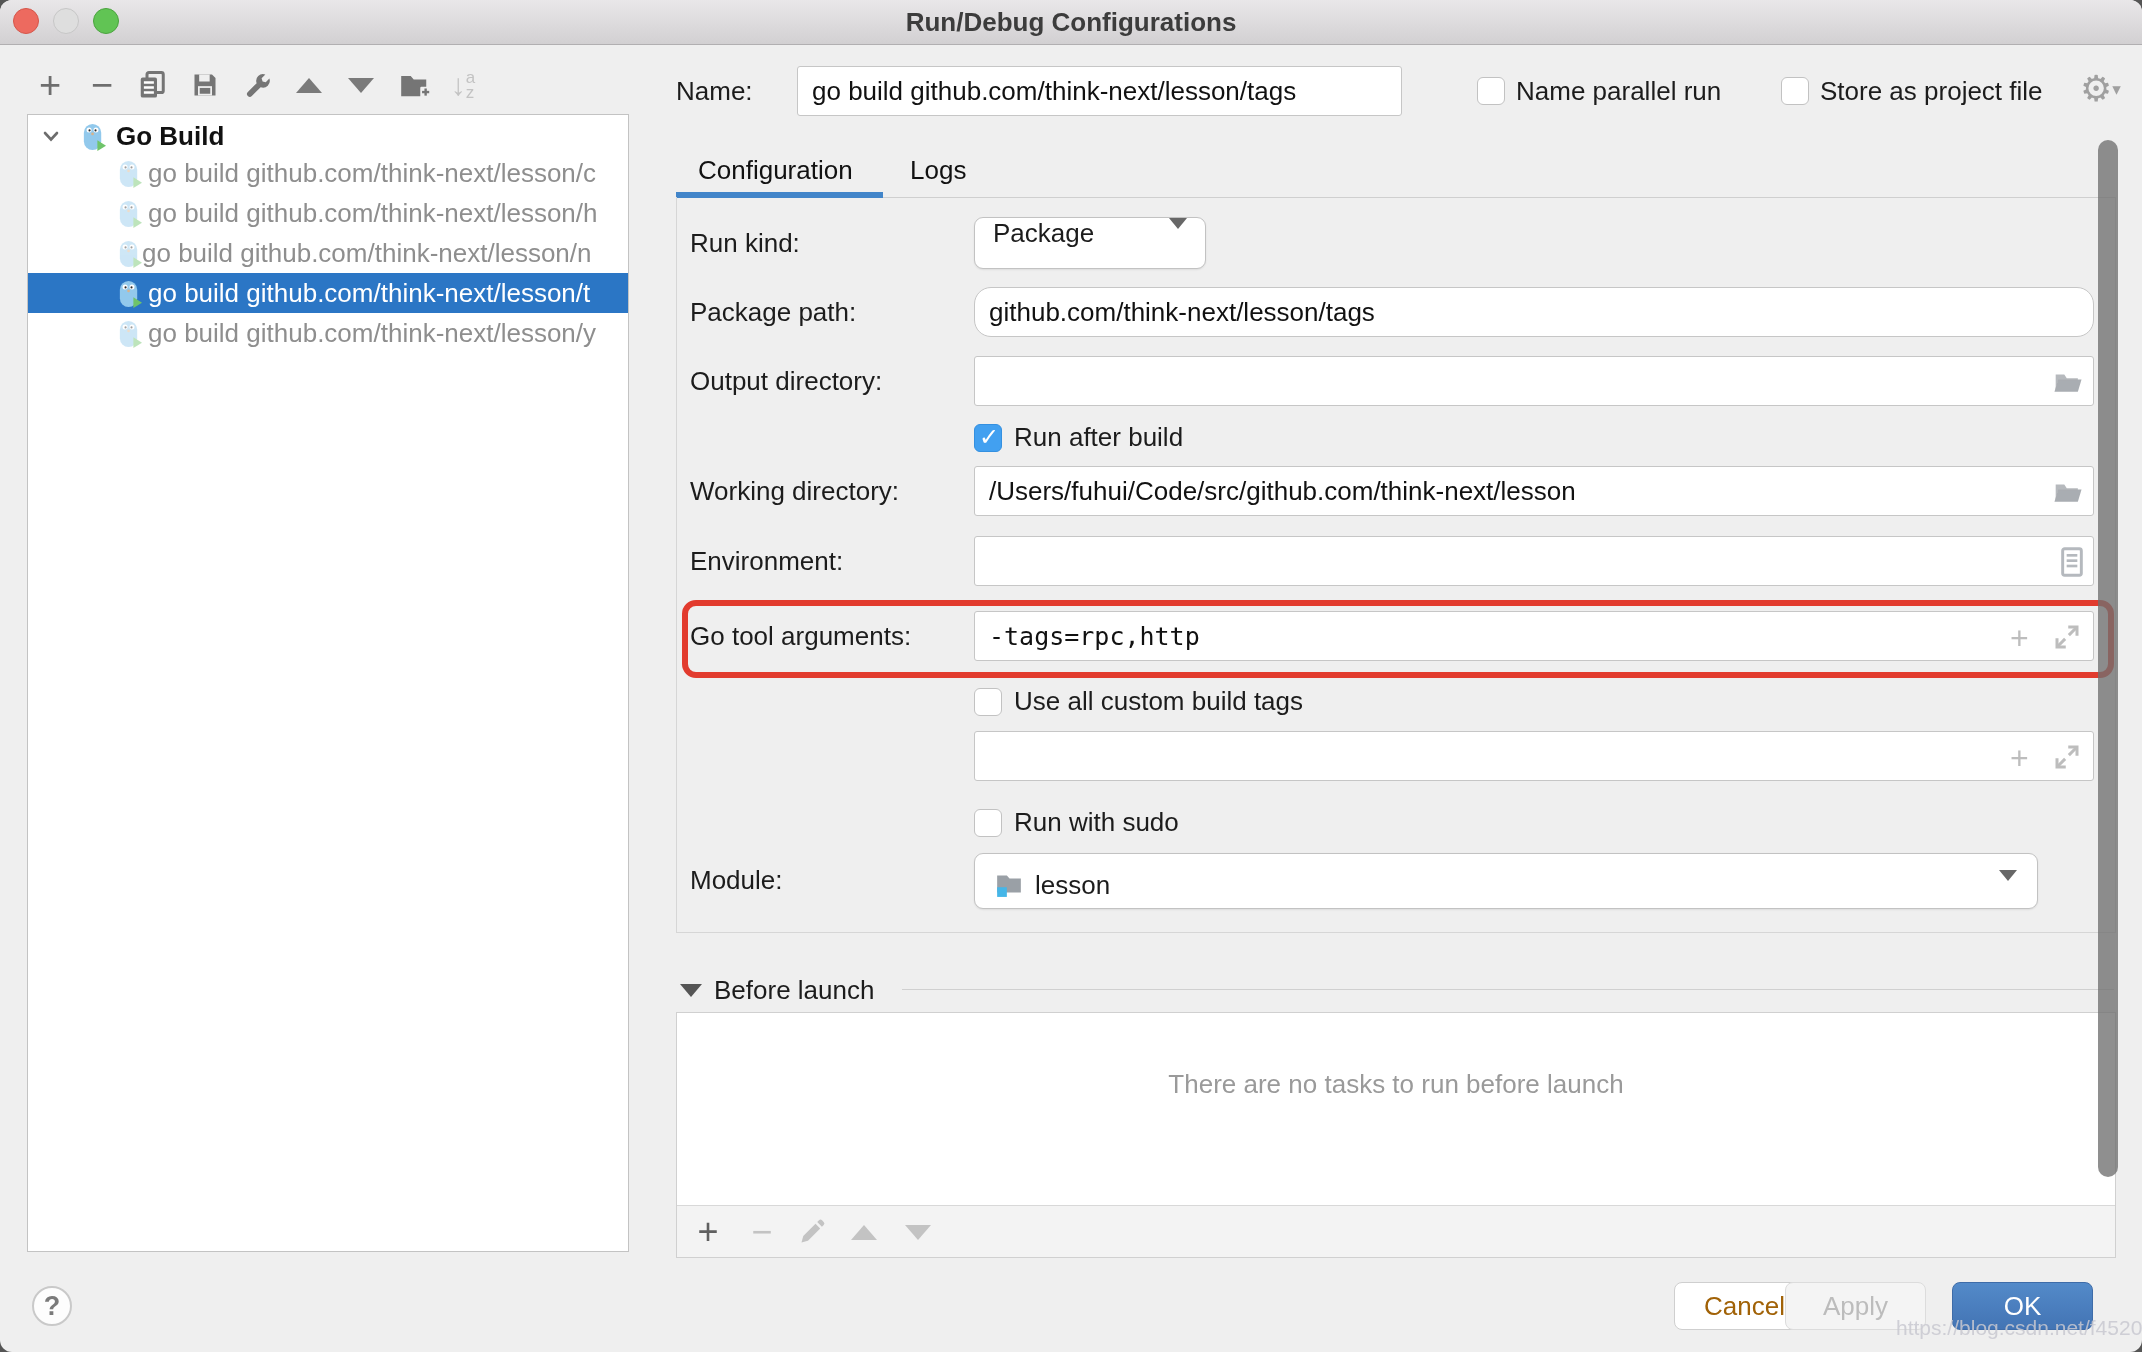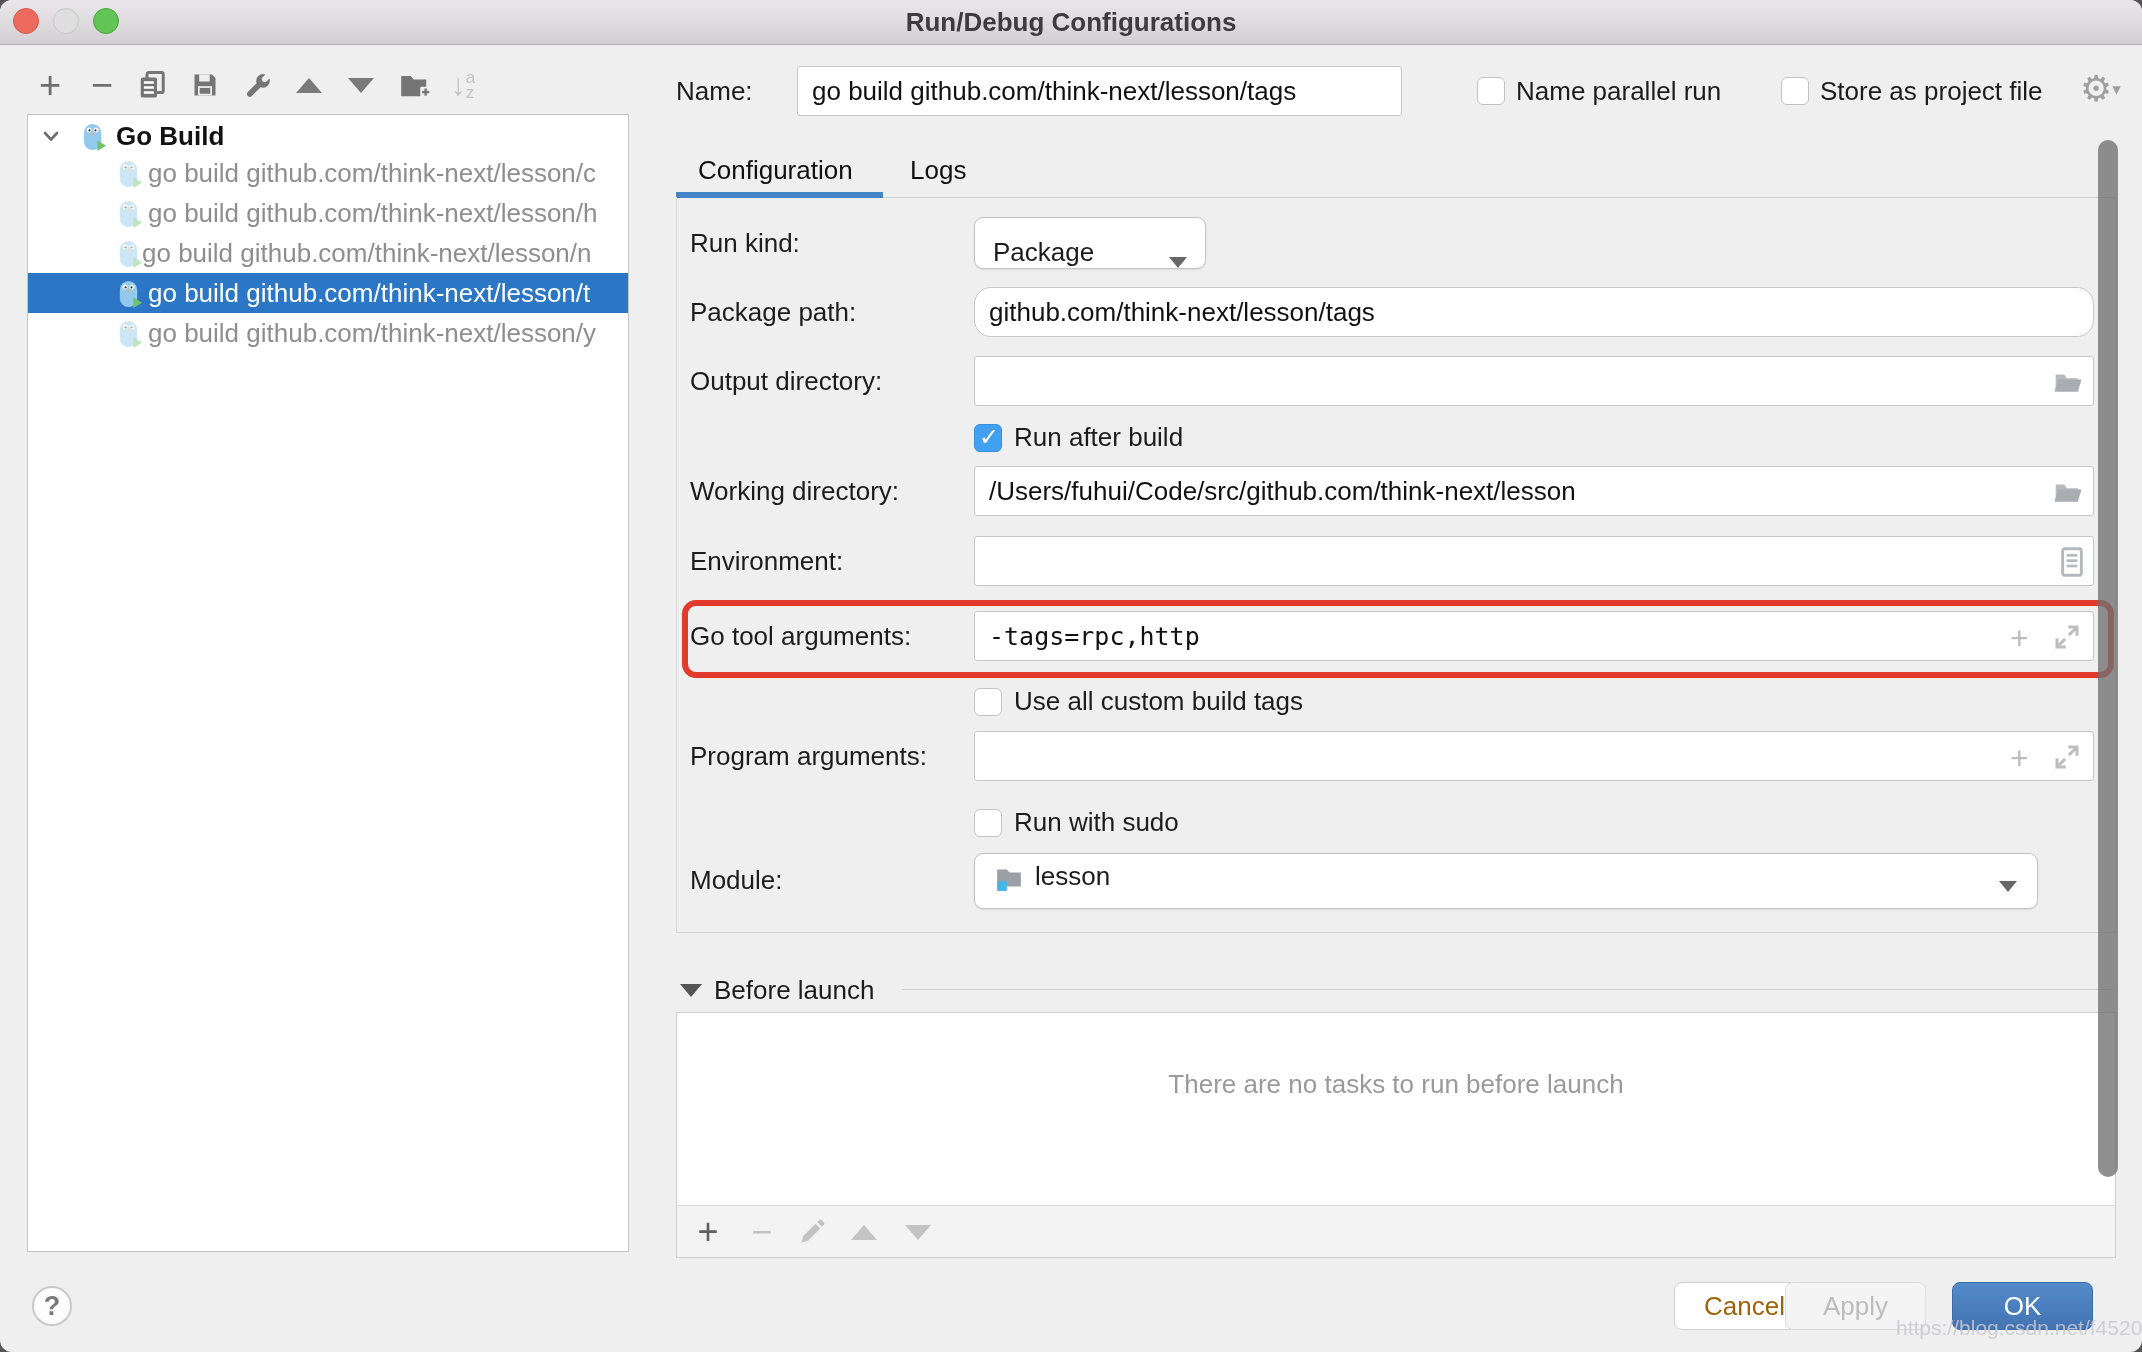--- a/index.html
+++ b/index.html
@@ -38,21 +38,21 @@
   
   .lbl{position:absolute;height:50px;line-height:50px;color:#1c1c1c;}
   .field{position:absolute;height:50px;background:#fff;border:1px solid #c6c6c6;border-radius:3px;
     font-family:inherit;font-size:26px;color:#111;padding:0 14px;outline:none;}
   .mono{font-family:"DejaVu Sans Mono","Liberation Mono",monospace;font-size:25px;}
   .cb{position:absolute;width:28px;height:28px;background:#fff;border:1.5px solid #c2c2c2;border-radius:6px;}
   .cb.checked{background:#42a0f0;border-color:#3490e0;}
   .cb.checked::after{content:"✓";position:absolute;left:4px;top:-2px;color:#fff;font-size:24px;font-weight:700;}
   .cblabel{position:absolute;height:50px;line-height:50px;}
   .dropdown{position:absolute;background:#fff;border:1px solid #c2c2c2;border-radius:9px;
-    box-shadow:0 1px 2px rgba(0,0,0,.08);display:flex;align-items:flex-end;}
+    box-shadow:0 1px 2px rgba(0,0,0,.08);display:flex;align-items:flex-start;}
   .tri-down{width:0;height:0;border-left:9px solid transparent;border-right:9px solid transparent;border-top:11px solid #676767;}
   .fieldicon{position:absolute;width:32px;height:32px;color:#a9adb2;}
   .plusicon{position:absolute;font-size:32px;color:#bdbdbd;font-weight:400;line-height:32px;}
   
   .tab{position:absolute;height:40px;line-height:40px;color:#111;}
   #tab-underline{position:absolute;background:#4285c9;}
   #formbox{position:absolute;left:676px;top:197px;width:1440px;height:736px;
     border:1px solid #d6d6d6;border-top:none;}
   #tabline{position:absolute;left:883px;top:197px;width:1233px;height:1px;background:#cfcfcf;}
   
@@ -282,21 +282,20 @@
   <input class="field mono" style="left: 974px; top: 611px; width: 1120px;" value="-tags=rpc,http">
   <span class="plusicon" style="left:2010px;top:622px">+</span>
   <svg style="position:absolute;left:2052px;top:622px;width:30px;height:30px;color:#bdbdbd">
       <use href="#sym-expand"></use>
     </svg>
   <div id="redbox"></div>
 
   <div class="cb" style="left:974px;top:688px"></div>
   <div class="cblabel" style="left:1014px;top:676px">Use all custom build tags</div>
 
-  <div class="lbl" style="left:690px;top:731px">Program arguments:</div>
   <input class="field" style="left: 974px; top: 731px; width: 1120px;">
   <span class="plusicon" style="left:2010px;top:742px">+</span>
   <svg style="position:absolute;left:2052px;top:742px;width:30px;height:30px;color:#bdbdbd">
       <use href="#sym-expand"></use>
     </svg>
 
   <div class="cb" style="left:974px;top:809px"></div>
   <div class="cblabel" style="left:1014px;top:797px">Run with sudo</div>
 
   <div class="lbl" style="left:690px;top:855px">Module:</div>

